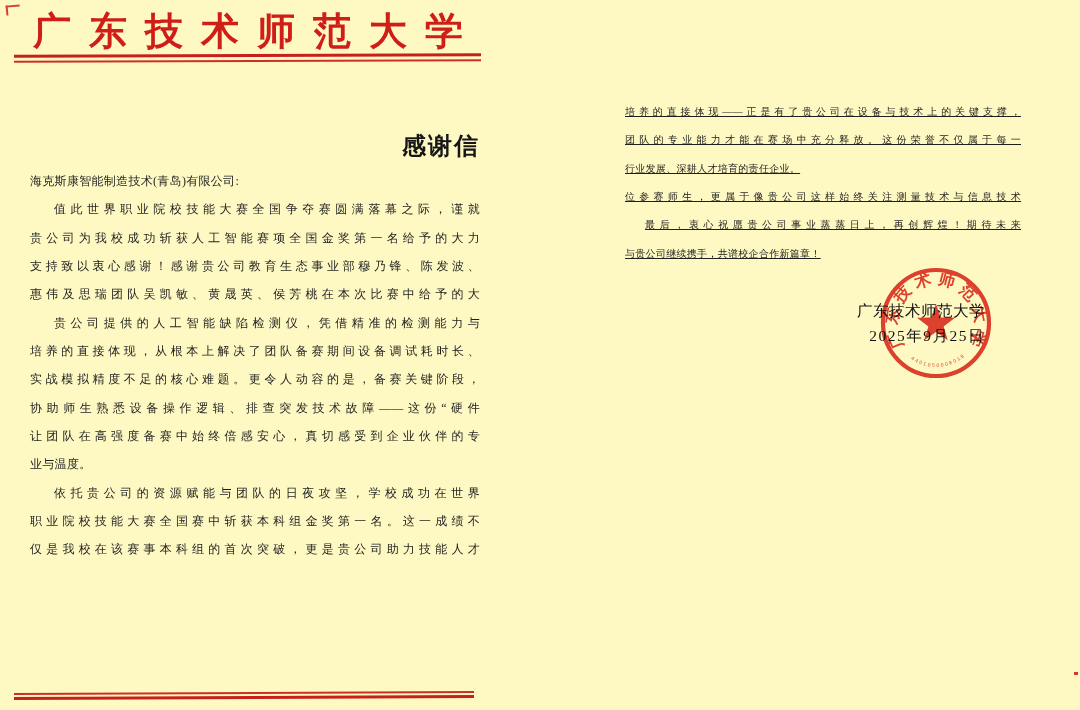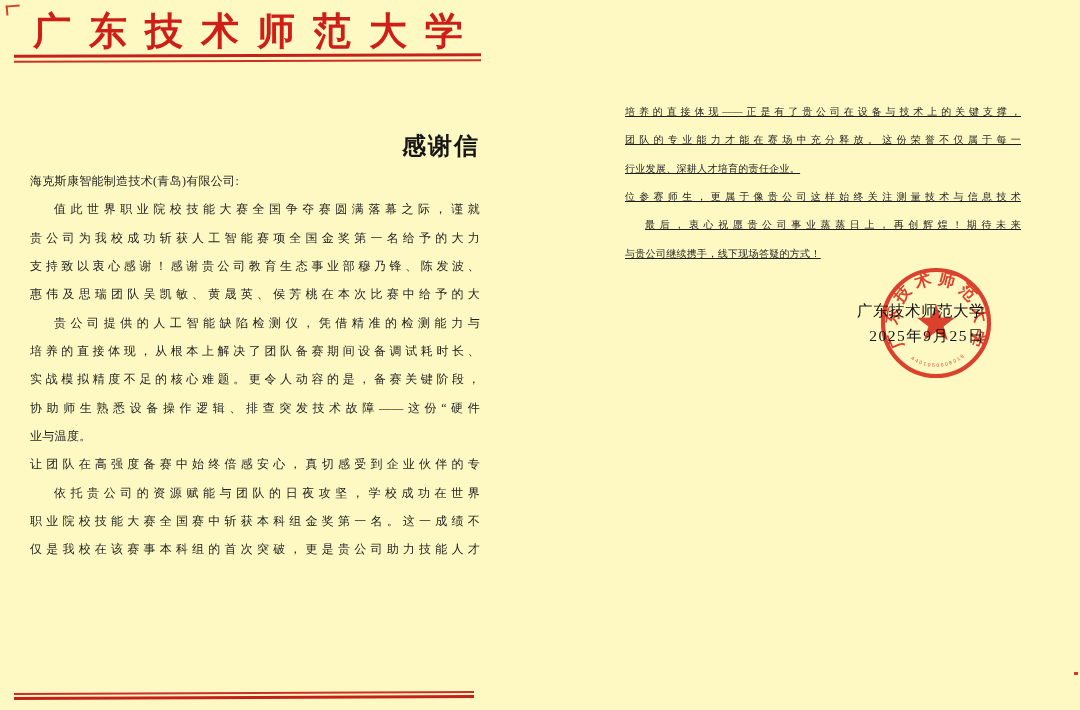--- a/index.html
+++ b/index.html
@@ -81,35 +81,35 @@
 
   <div class="line para-end">海克斯康智能制造技术(青岛)有限公司:</div>
       <div class="line indent">值此世界职业院校技能大赛全国争夺赛圆满落幕之际，谨就</div>
       <div class="line">贵公司为我校成功斩获人工智能赛项全国金奖第一名给予的大力</div>
       <div class="line">支持致以衷心感谢！感谢贵公司教育生态事业部穆乃锋、陈发波、</div>
       <div class="line">惠伟及思瑞团队吴凯敏、黄晟英、侯芳桃在本次比赛中给予的大</div>
       <div class="line indent">贵公司提供的人工智能缺陷检测仪，凭借精准的检测能力与</div>
       <div class="line">培养的直接体现，从根本上解决了团队备赛期间设备调试耗时长、</div>
       <div class="line">实战模拟精度不足的核心难题。更令人动容的是，备赛关键阶段，</div>
       <div class="line">协助师生熟悉设备操作逻辑、排查突发技术故障——这份“硬件</div>
+      <div class="line">让团队在高强度备赛中始终倍感安心，真切感受到企业伙伴的专</div>
       <div class="line para-end">业与温度。</div>
-      <div class="line">让团队在高强度备赛中始终倍感安心，真切感受到企业伙伴的专</div>
       <div class="line indent">依托贵公司的资源赋能与团队的日夜攻坚，学校成功在世界</div>
       <div class="line">职业院校技能大赛全国赛中斩获本科组金奖第一名。这一成绩不</div>
       <div class="line">仅是我校在该赛事本科组的首次突破，更是贵公司助力技能人才</div>
     </div>
 
   <div class="text-col right-col">
 
   <div class="line">培养的直接体现——正是有了贵公司在设备与技术上的关键支撑，</div>
       <div class="line">团队的专业能力才能在赛场中充分释放。这份荣誉不仅属于每一</div>
       <div class="line para-end">行业发展、深耕人才培育的责任企业。</div>
       <div class="line">位参赛师生，更属于像贵公司这样始终关注测量技术与信息技术</div>
       <div class="line indent">最后，衷心祝愿贵公司事业蒸蒸日上，再创辉煌！期待未来</div>
-      <div class="line para-end">与贵公司继续携手，线下现场答疑的方式！</div>
+      <div class="line para-end">与贵公司继续携手，共谱校企合作新篇章！</div>
     </div>
 
   <div class="sig sig-org">广东技术师范大学</div>
   <div class="sig sig-date">2025年9月25日</div>
 
   <svg class="seal" viewBox="-60 -60 120 120" xmlns="http://www.w3.org/2000/svg">
     <defs>
       <path id="sealArcTop" d="M -31.9 22.4 A 39 39 0 1 1 31.9 22.4" fill="none"></path>
       <path id="sealArcBottom" d="M -28.3 33.7 A 44 44 0 0 0 28.3 33.7" fill="none"></path>
     </defs>

